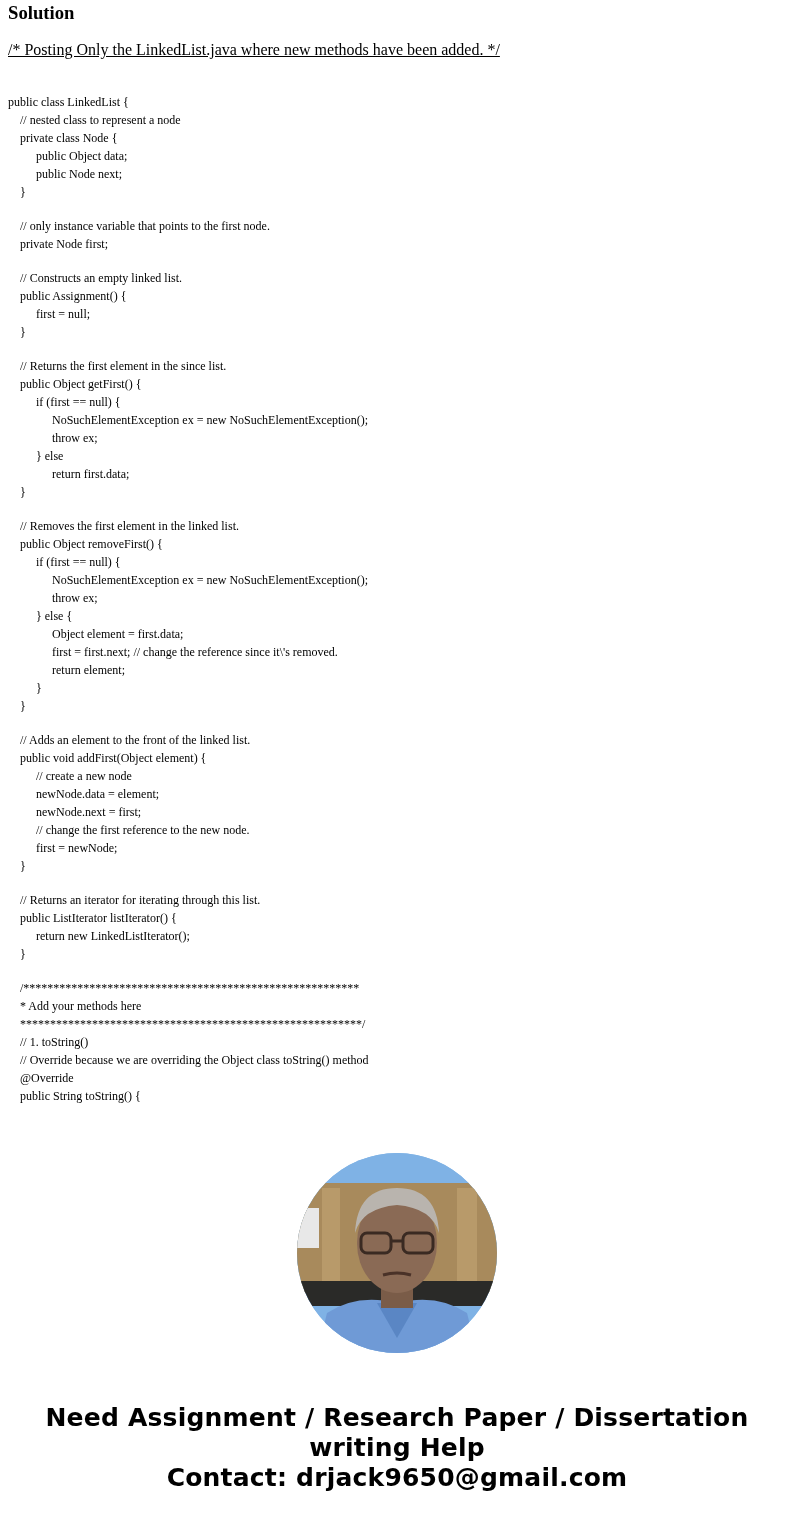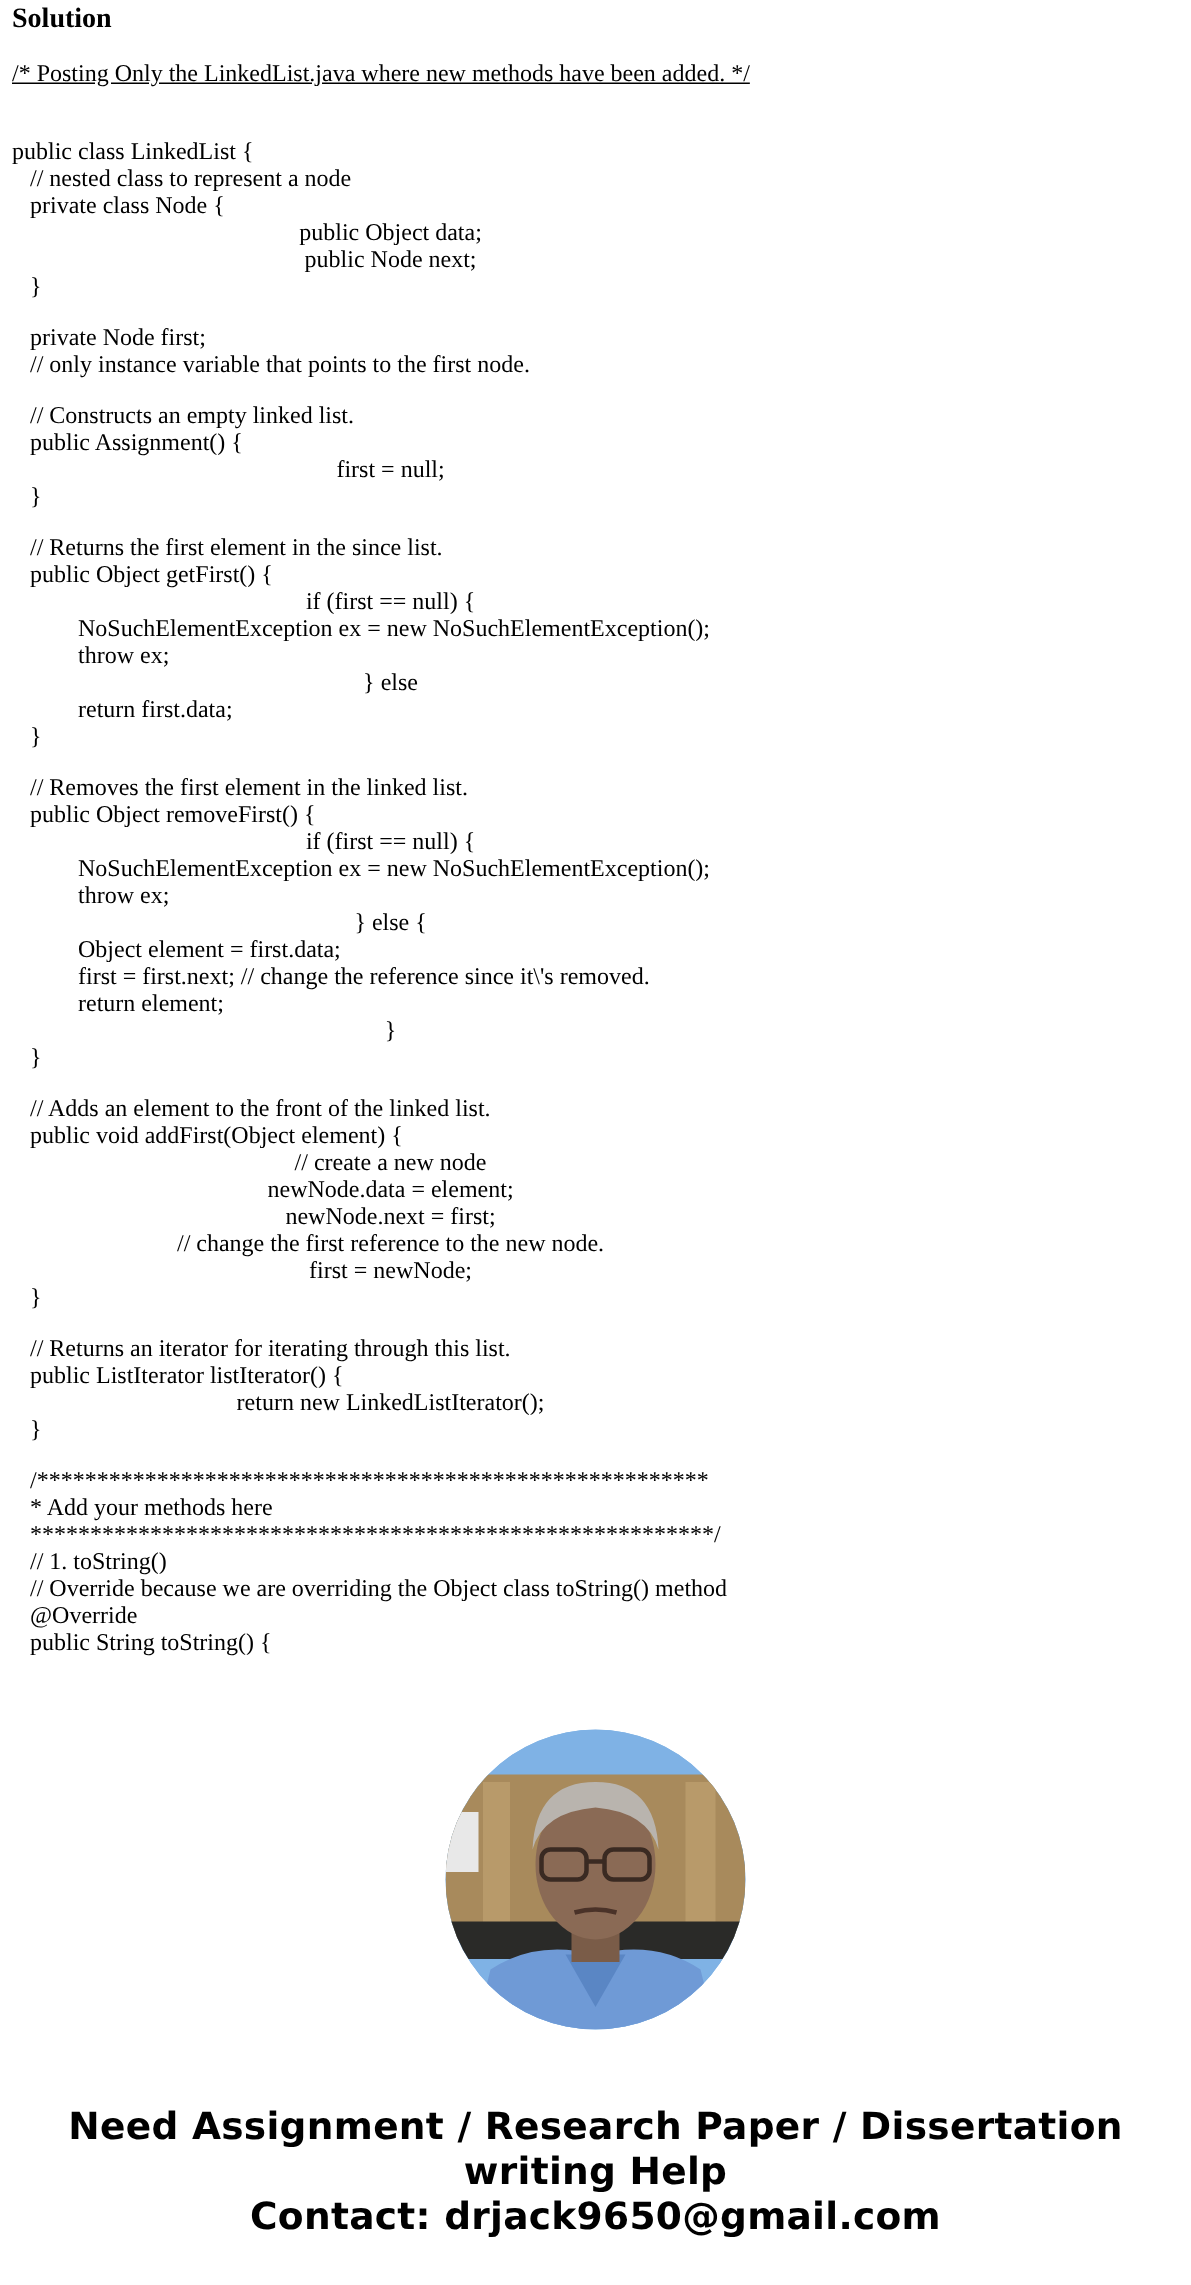--- a/index.html
+++ b/index.html
@@ -28,32 +28,32 @@
       font-size: 16px;
       line-height: 18px;
       margin: 0;
       white-space: pre;
       text-decoration: underline;
     }
     .code {
       position: absolute;
       left: 8px;
       top: 93px;
-      font-size: 16px;
+      font-size: 12px;
       margin: 0;
     }
     .code .ln {
       display: block;
       height: 18px;
       line-height: 18px;
       white-space: pre;
     }
     .code .ln.blank { height: 16px; }
     .code .i1 { padding-left: 12px; }
-    .code .i2 { padding-left: 28px; text-align: center; }
+    .code .i2 { padding-left: 28px; }
     .code .i3 { padding-left: 44px; }
 
     .avatar {
       position: absolute;
       left: 297px;
       top: 1153px;
       width: 200px;
       height: 200px;
       border-radius: 50%;
       overflow: hidden;
@@ -83,22 +83,22 @@
 <p class="intro">/* Posting Only the LinkedList.java where new methods have been added. */</p>
 
 <div class="code" id="code-block">
     <span class="ln">public class LinkedList {</span>
     <span class="ln i1">// nested class to represent a node</span>
     <span class="ln i1">private class Node {</span>
     <span class="ln i2">public Object data;</span>
     <span class="ln i2">public Node next;</span>
     <span class="ln i1">}</span>
     <span class="ln blank"></span>
+    <span class="ln i1">// only instance variable that points to the first node.</span>
     <span class="ln i1">private Node first;</span>
-    <span class="ln i1">// only instance variable that points to the first node.</span>
     <span class="ln blank"></span>
     <span class="ln i1">// Constructs an empty linked list.</span>
     <span class="ln i1">public Assignment() {</span>
     <span class="ln i2">first = null;</span>
     <span class="ln i1">}</span>
     <span class="ln blank"></span>
     <span class="ln i1">// Returns the first element in the since list.</span>
     <span class="ln i1">public Object getFirst() {</span>
     <span class="ln i2">if (first == null) {</span>
     <span class="ln i3">NoSuchElementException ex = new NoSuchElementException();</span>

